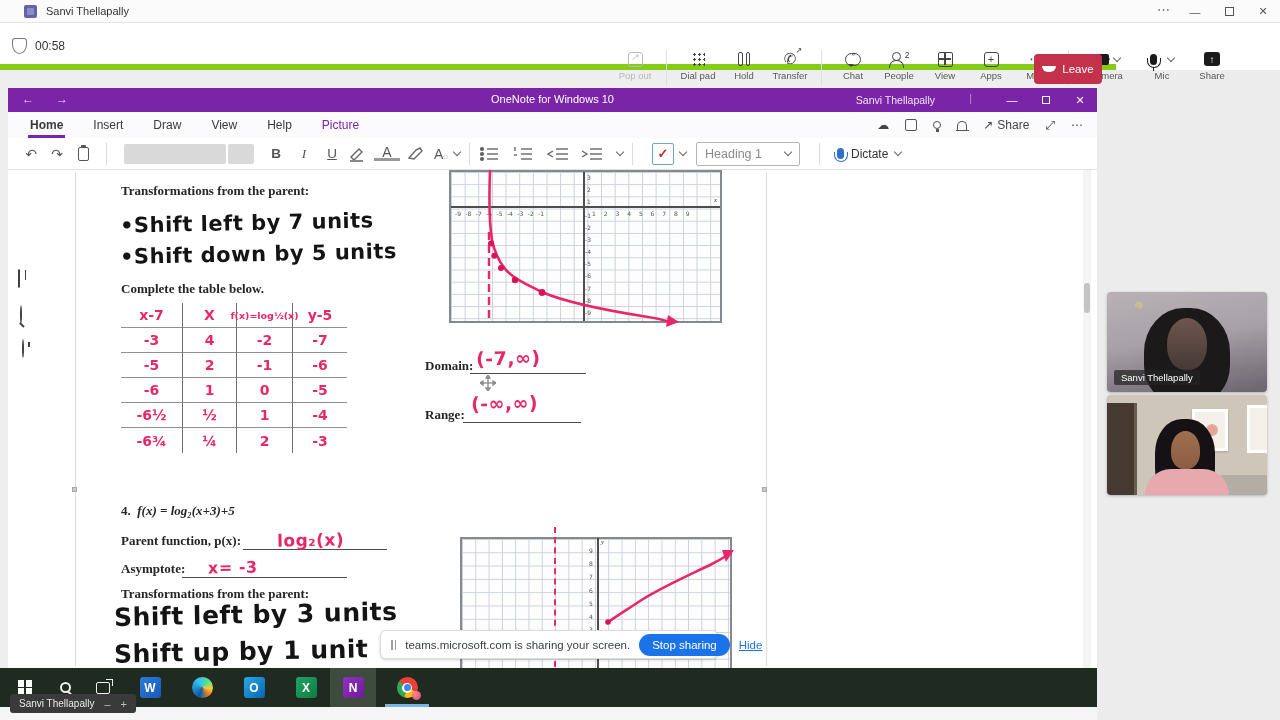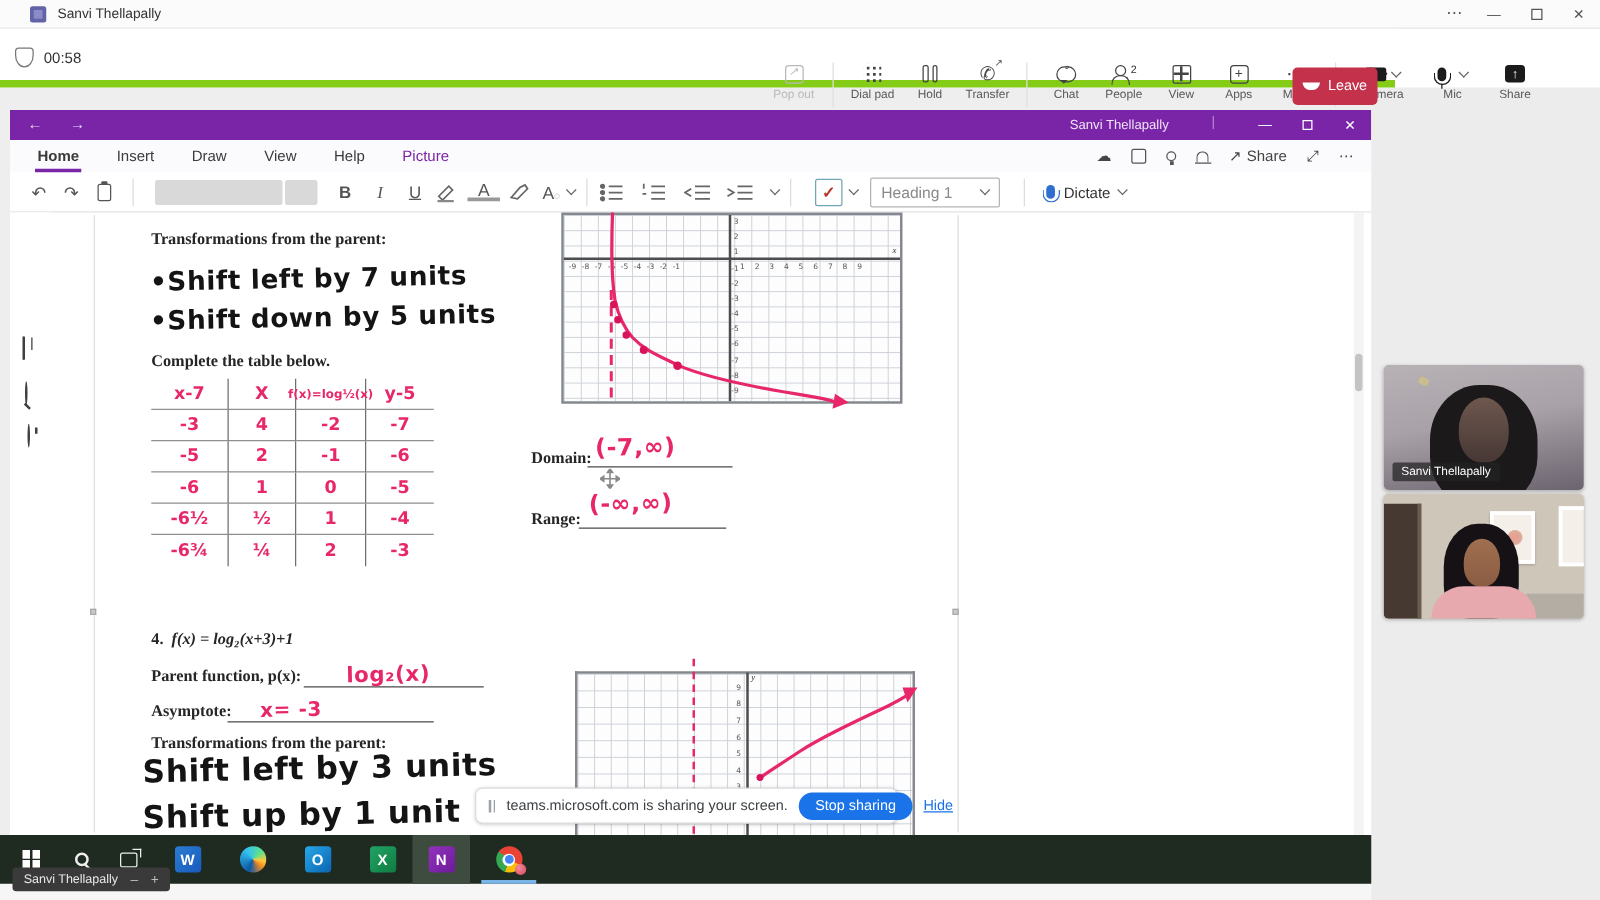--- a/index.html
+++ b/index.html
@@ -312,20 +312,21 @@
       <i class="phone"></i>
       <span class="llabel">Leave</span>
     </div>
   </div>
 
   <div class="stage">
     <div class="on-win">
       <div class="on-titlebar">
         <span class="on-nav" style="left:14px;">←</span>
         <span class="on-nav" style="left:48px;">→</span>
+        <span class="on-title">OneNote for Windows 10</span>
         <span class="on-account">Sanvi Thellapally</span>
         <span class="on-tb-sep">|</span>
         <div class="on-winbtn" style="right:68px;">—</div>
         <div class="on-winbtn" style="right:34px;">
             <i class="on-max"></i>
           </div>
         <div class="on-winbtn" style="right:0;">✕</div>
       </div>
 
       <div class="on-tabs">
@@ -512,21 +513,21 @@
           <path d="M8 16 L10 13 L6 13 Z"></path>
         <path d="M0 8 L3 6 L3 10 Z"></path>
           <path d="M16 8 L13 6 L13 10 Z"></path>
       </g>
     </svg>
     <span class="serif-label" style="left:425px; top:407px;">Range:</span>
     <i class="uline" style="left:463px; top:422px; width:118px;"></i>
     <span class="hw pink" style="left:471px; top:392px; font-size:19px;">(-∞,∞)</span>
 
     <span class="serif-label" style="left:121px; top:503px;">
-      <span>4.</span>&nbsp;&nbsp;<span style="font-style:italic; font-weight:600;">f(x) = log₂(x+3)+1</span>
+      <span>4.</span>&nbsp;&nbsp;<span style="font-style:italic; font-weight:600;">f(x) = log₂(x+3)+5</span>
     </span>
     <span class="serif-label" style="left:121px; top:533px;">Parent function, p(x):</span>
     <i class="uline" style="left:243px; top:549px; width:144px;"></i>
     <span class="hw pink" style="left:277px; top:530px; font-size:17px;">log₂(x)</span>
     <span class="serif-label" style="left:121px; top:561px;">Asymptote:</span>
     <i class="uline" style="left:182px; top:577px; width:165px;"></i>
     <span class="hw pink" style="left:208px; top:558px; font-size:16px;">x= -3</span>
     <span class="serif-label" style="left:121px; top:586px;">Transformations from the parent:</span>
     <span class="hw" style="left:114px; top:600px; font-size:25px;">Shift left by 3 units</span>
     <span class="hw" style="left:114px; top:637px; font-size:25px;">Shift up by 1 unit</span>

